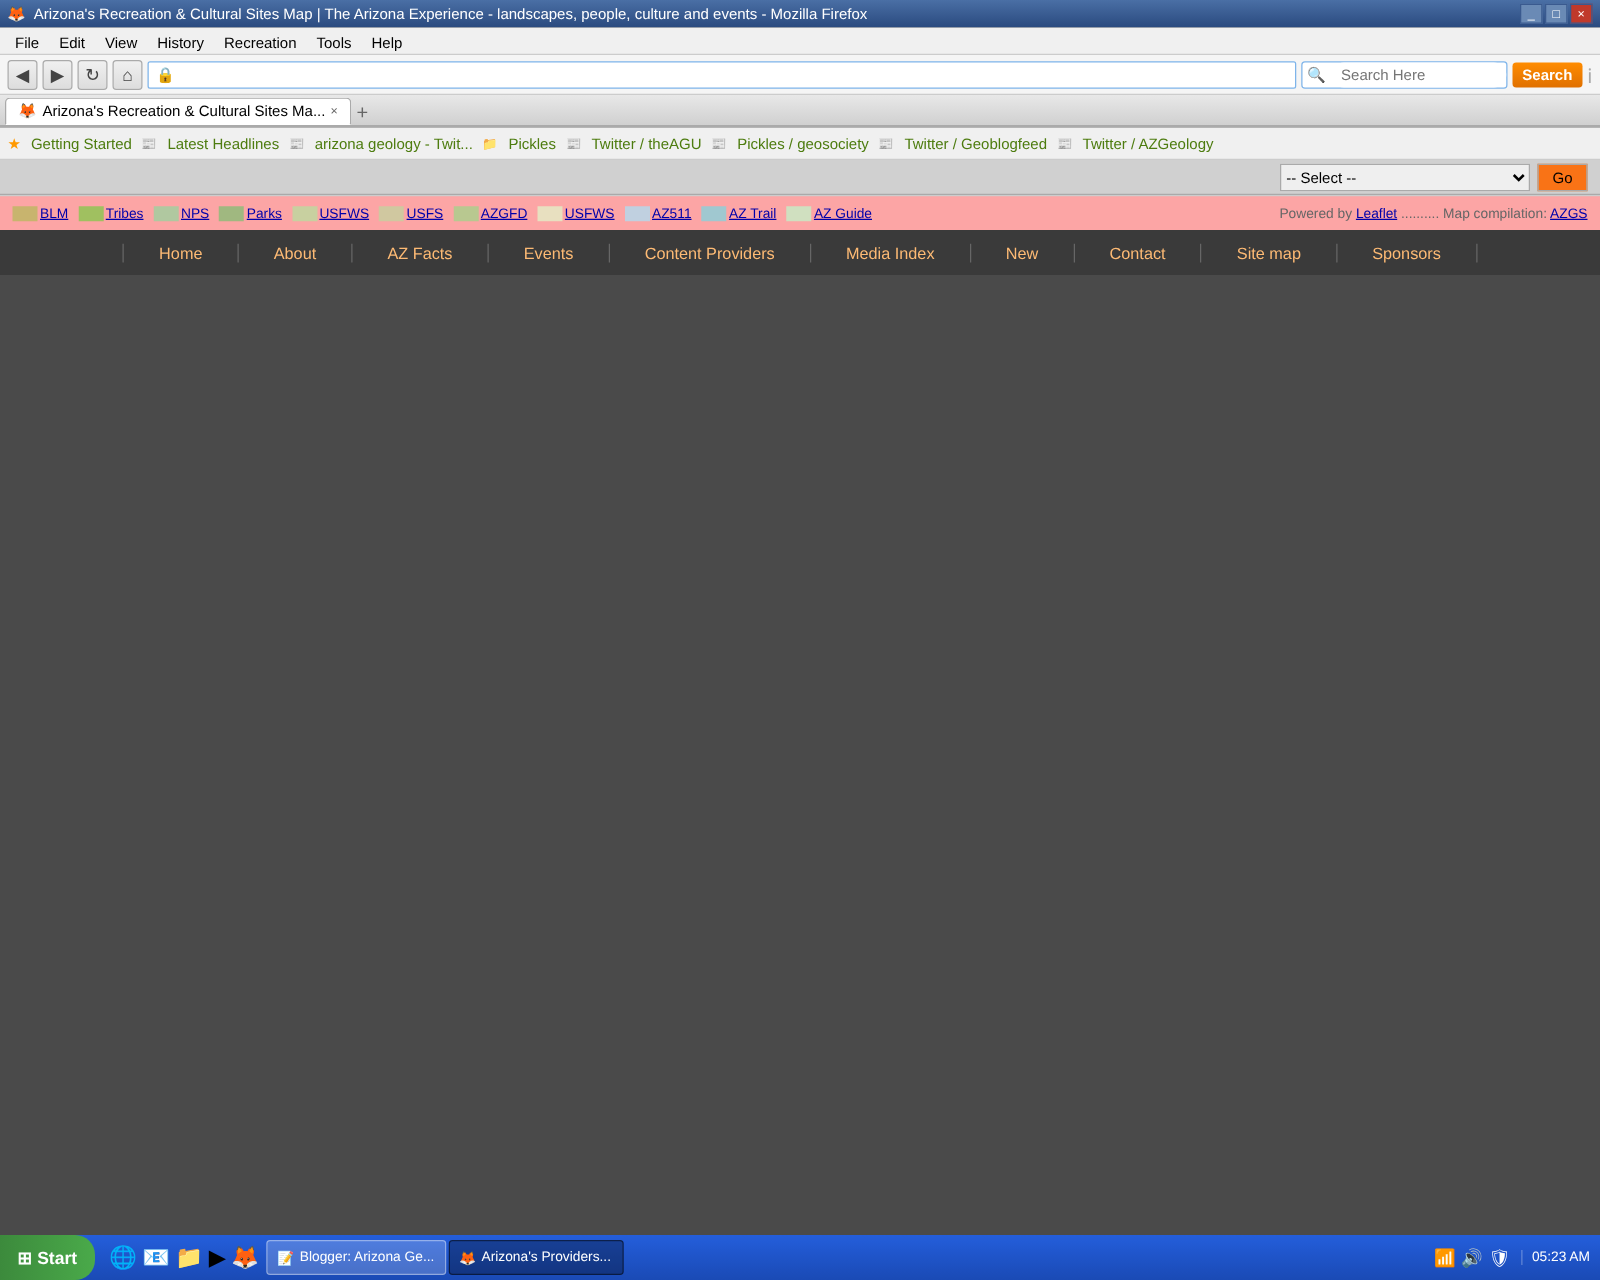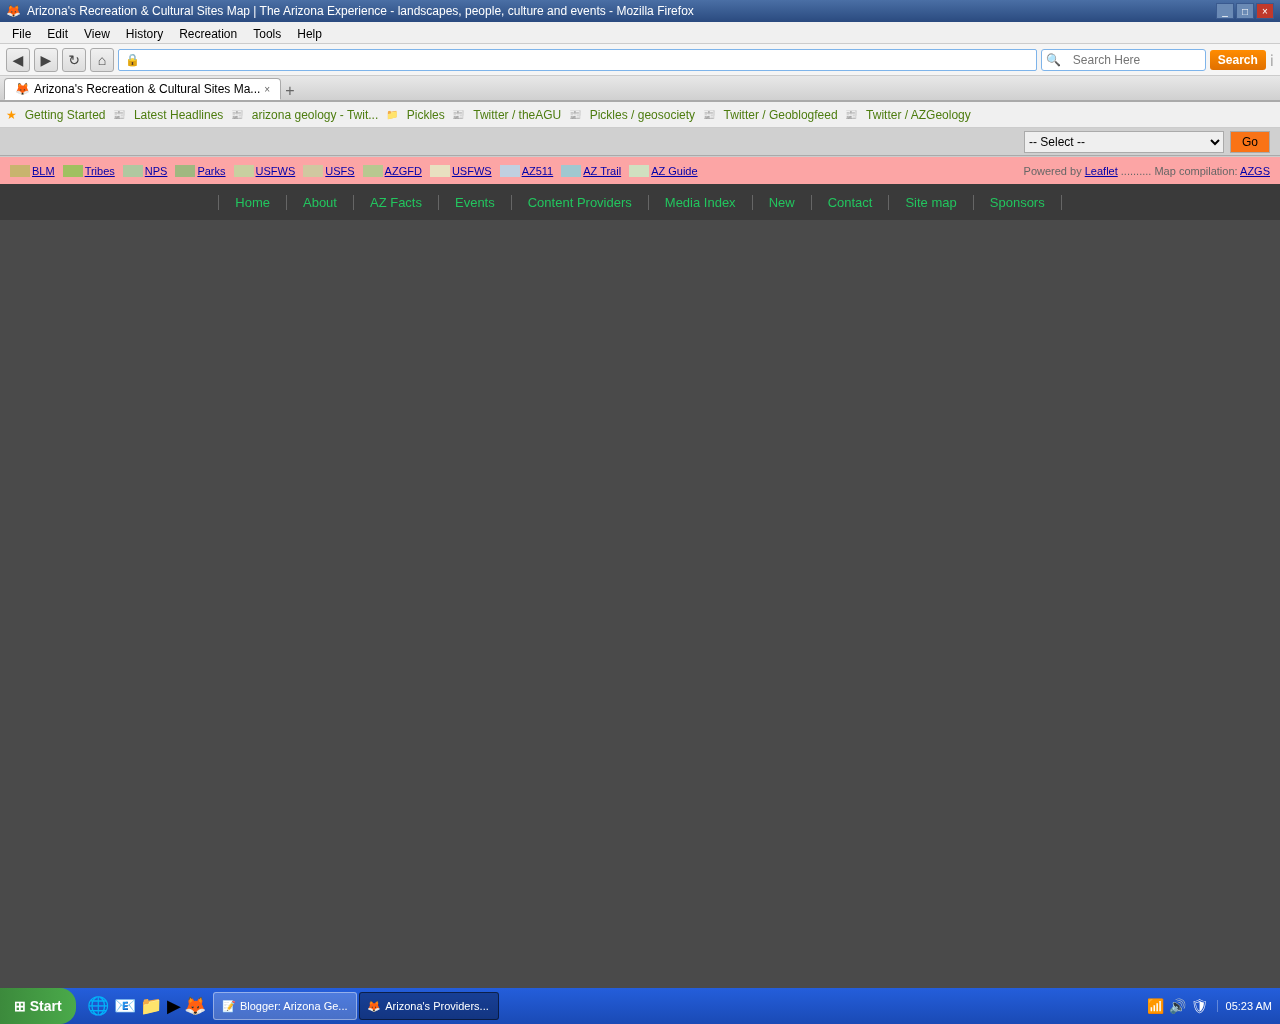--- a/index.html
+++ b/index.html
@@ -128,23 +128,23 @@
     
     .footer-nav {
       background: #3a3a3a;
       height: 36px;
       display: flex;
       align-items: center;
       justify-content: center;
       gap: 0;
     }
     .footer-link {
-      color: #22c55e;
+      color: #fdba74;
       font-size: 13px;
-      padding: 0 16px;
+      padding: 0 28px;
       cursor: pointer;
       border-right: 1px solid #666;
       text-decoration: none;
     }
     .footer-link:first-child { border-left: 1px solid #666; }
 
     
     .taskbar {
       background: linear-gradient(to bottom, #245edb, #1a4ab5);
       height: 36px;

